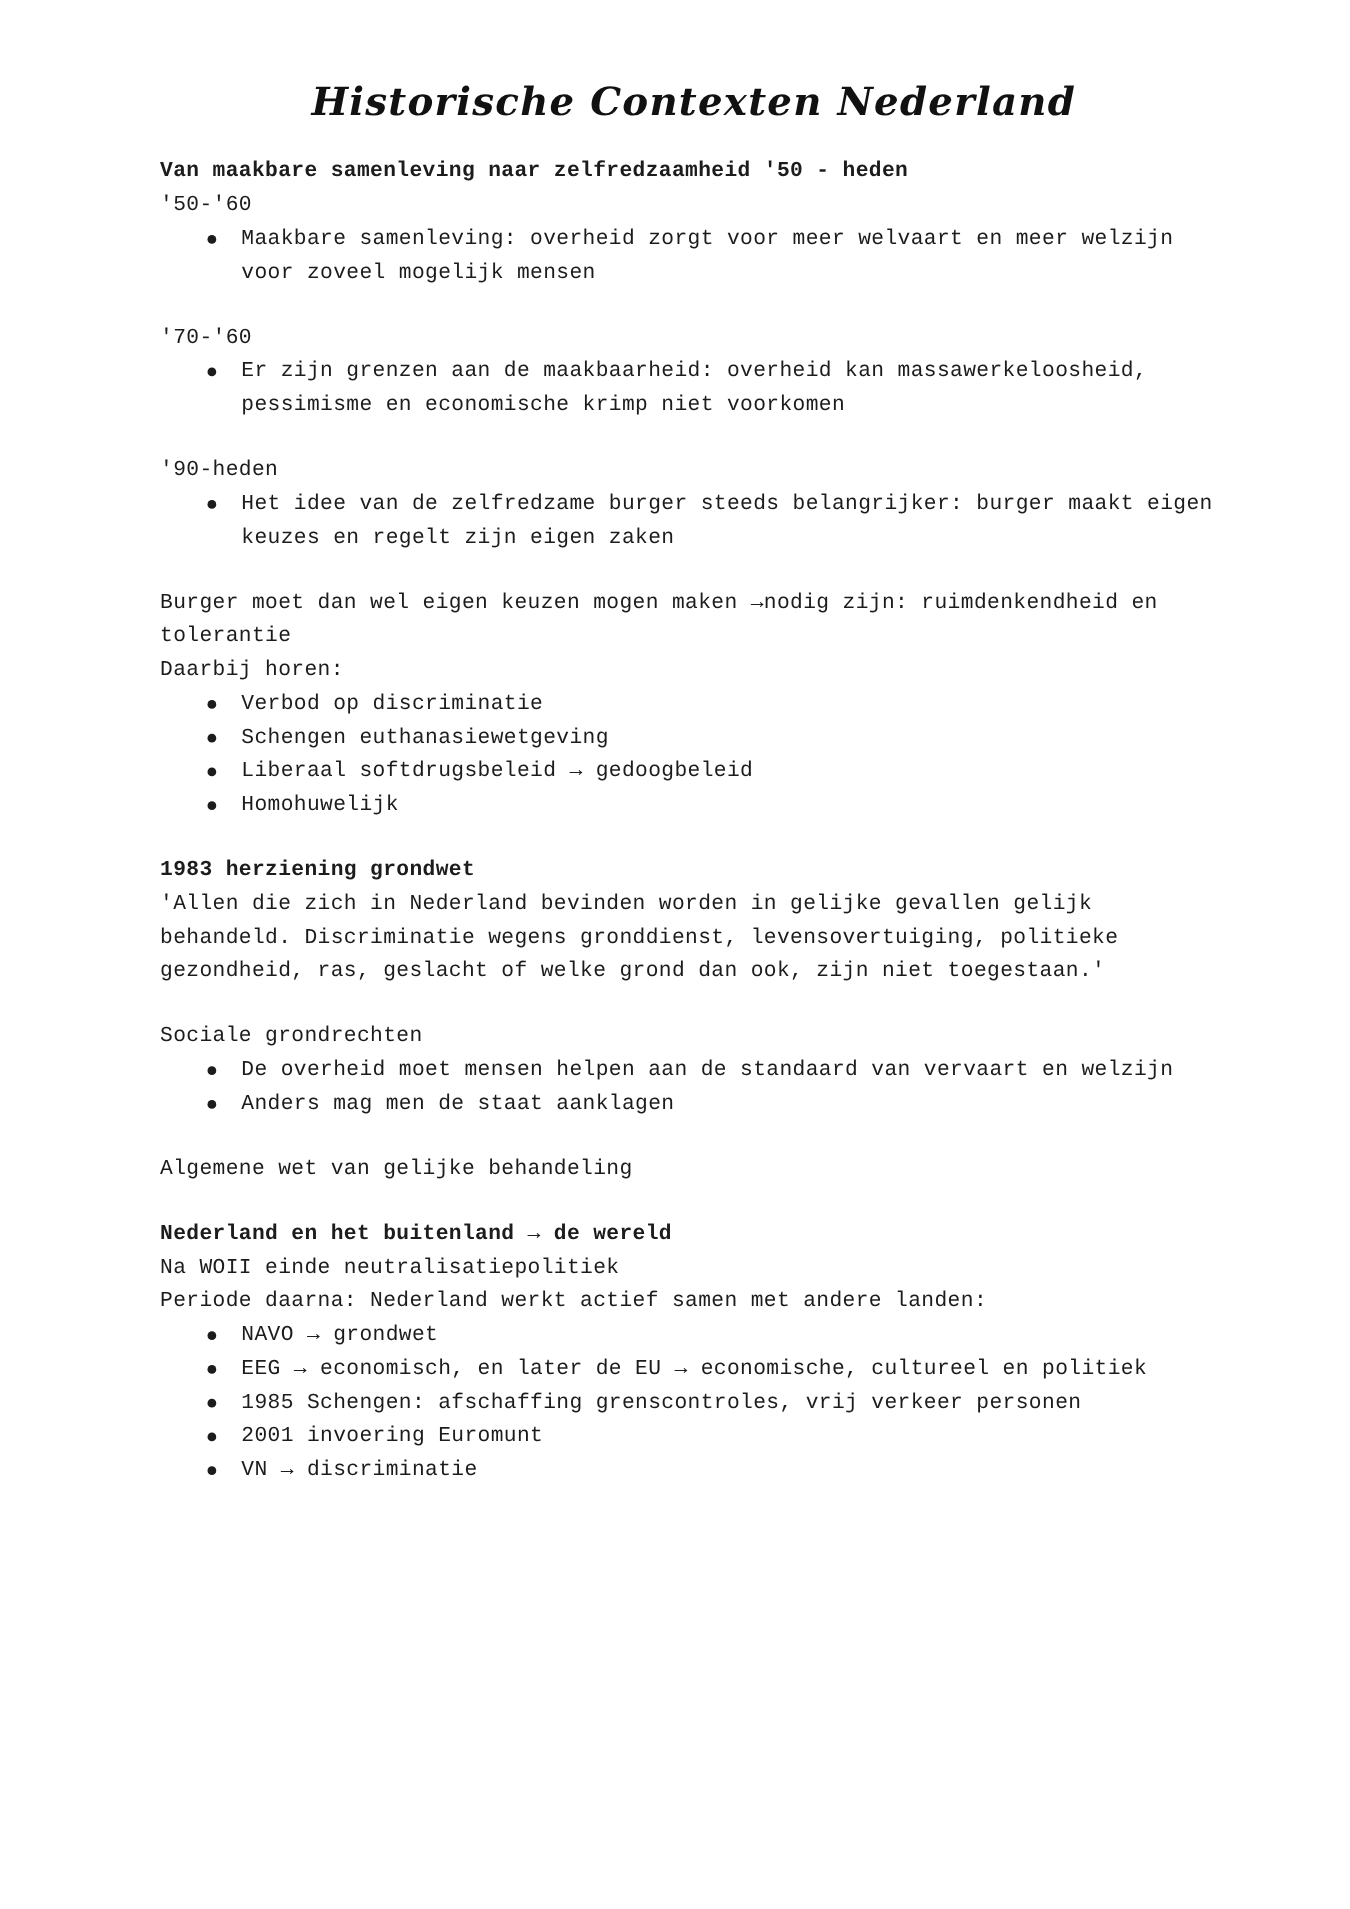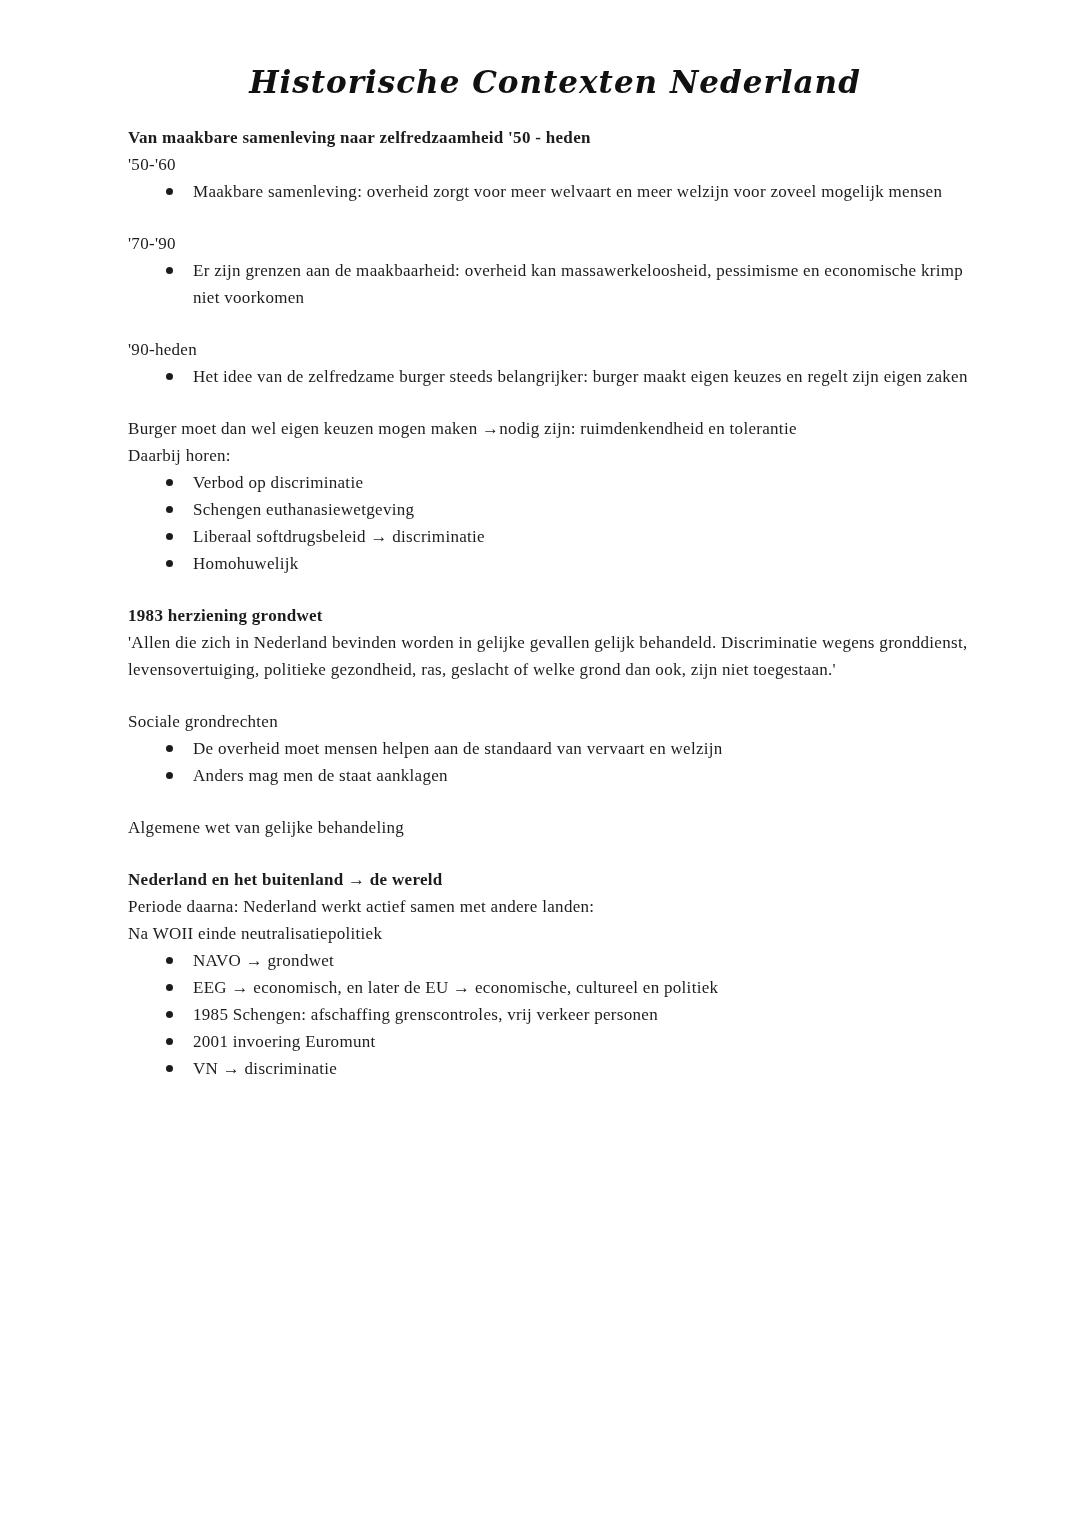--- a/index.html
+++ b/index.html
@@ -24,21 +24,21 @@
     font-style: italic;
     font-weight: 700;
     font-size: 31px;
     line-height: 40px;
     letter-spacing: 1px;
     text-align: center;
     color: #111111;
     margin: 0 0 22px 0;
   }
   .para, .heading, li {
-    font-family: Liberation Serif, serif;
+    font-family: Liberation Mono, monospace;
     font-size: 17px;
     line-height: 27px;
     letter-spacing: 0.3px;
     color: #1c1c1c;
   }
   p { margin: 0; }
   .heading { font-weight: 700; }
   ul.bullets {
     margin: 0;
     padding: 0;
@@ -65,53 +65,53 @@
 
 <main class="page">
   <h1 class="title">Historische Contexten Nederland</h1>
   <div id="content">
       <p class="heading">Van maakbare samenleving naar zelfredzaamheid '50 - heden</p>
       <p class="para">'50-'60</p>
       <ul class="bullets">
         <li>Maakbare samenleving: overheid zorgt voor meer welvaart en meer welzijn voor zoveel mogelijk mensen</li>
       </ul>
       <div class="spacer"></div>
-      <p class="para">'70-'90</p>
+      <p class="para">'70-'60</p>
       <ul class="bullets">
         <li>Er zijn grenzen aan de maakbaarheid: overheid kan massawerkeloosheid, pessimisme en economische krimp niet voorkomen</li>
       </ul>
       <div class="spacer"></div>
       <p class="para">'90-heden</p>
       <ul class="bullets">
         <li>Het idee van de zelfredzame burger steeds belangrijker: burger maakt eigen keuzes en regelt zijn eigen zaken</li>
       </ul>
       <div class="spacer"></div>
       <p class="para">Burger moet dan wel eigen keuzen mogen maken →nodig zijn: ruimdenkendheid en tolerantie</p>
       <p class="para">Daarbij horen:</p>
       <ul class="bullets">
         <li>Verbod op discriminatie</li>
         <li>Schengen euthanasiewetgeving</li>
-        <li>Liberaal softdrugsbeleid → discriminatie</li>
+        <li>Liberaal softdrugsbeleid → gedoogbeleid</li>
         <li>Homohuwelijk</li>
       </ul>
       <div class="spacer"></div>
       <p class="heading">1983 herziening grondwet</p>
       <p class="para">'Allen die zich in Nederland bevinden worden in gelijke gevallen gelijk behandeld. Discriminatie wegens gronddienst, levensovertuiging, politieke gezondheid, ras, geslacht of welke grond dan ook, zijn niet toegestaan.'</p>
       <div class="spacer"></div>
       <p class="para">Sociale grondrechten</p>
       <ul class="bullets">
         <li>De overheid moet mensen helpen aan de standaard van vervaart en welzijn</li>
         <li>Anders mag men de staat aanklagen</li>
       </ul>
       <div class="spacer"></div>
       <p class="para">Algemene wet van gelijke behandeling</p>
       <div class="spacer"></div>
       <p class="heading">Nederland en het buitenland → de wereld</p>
+      <p class="para">Na WOII einde neutralisatiepolitiek</p>
       <p class="para">Periode daarna: Nederland werkt actief samen met andere landen:</p>
-      <p class="para">Na WOII einde neutralisatiepolitiek</p>
       <ul class="bullets">
         <li>NAVO → grondwet</li>
         <li>EEG → economisch, en later de EU → economische, cultureel en politiek</li>
         <li>1985 Schengen: afschaffing grenscontroles, vrij verkeer personen</li>
         <li>2001 invoering Euromunt</li>
         <li>VN → discriminatie</li>
       </ul>
     </div>
 </main>
 

